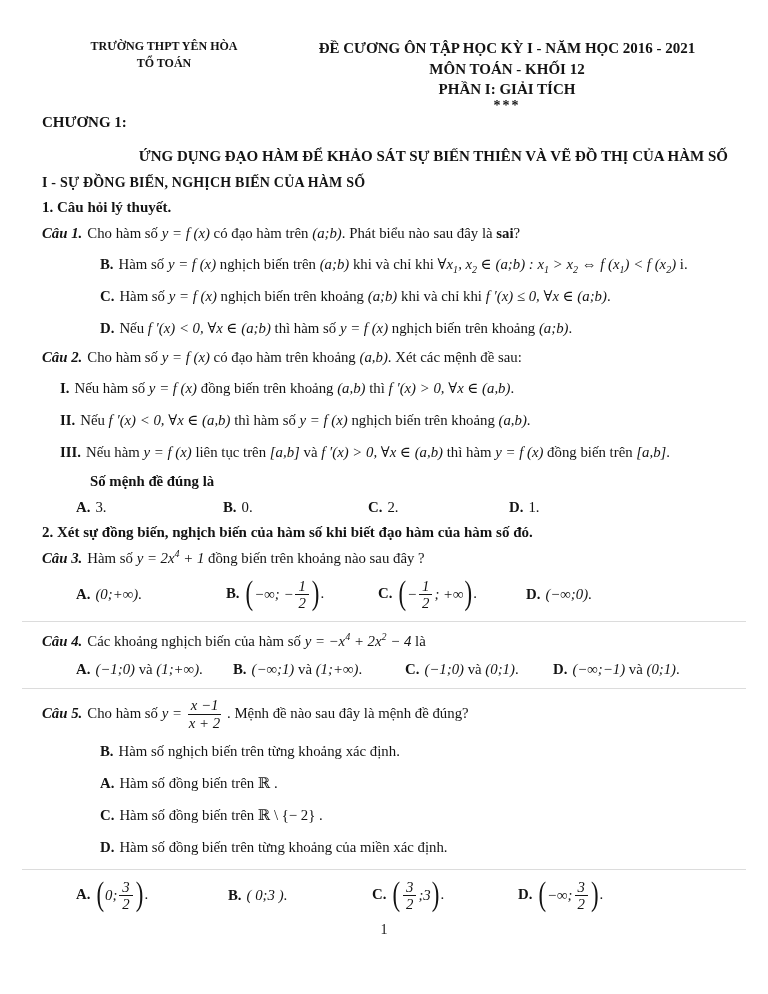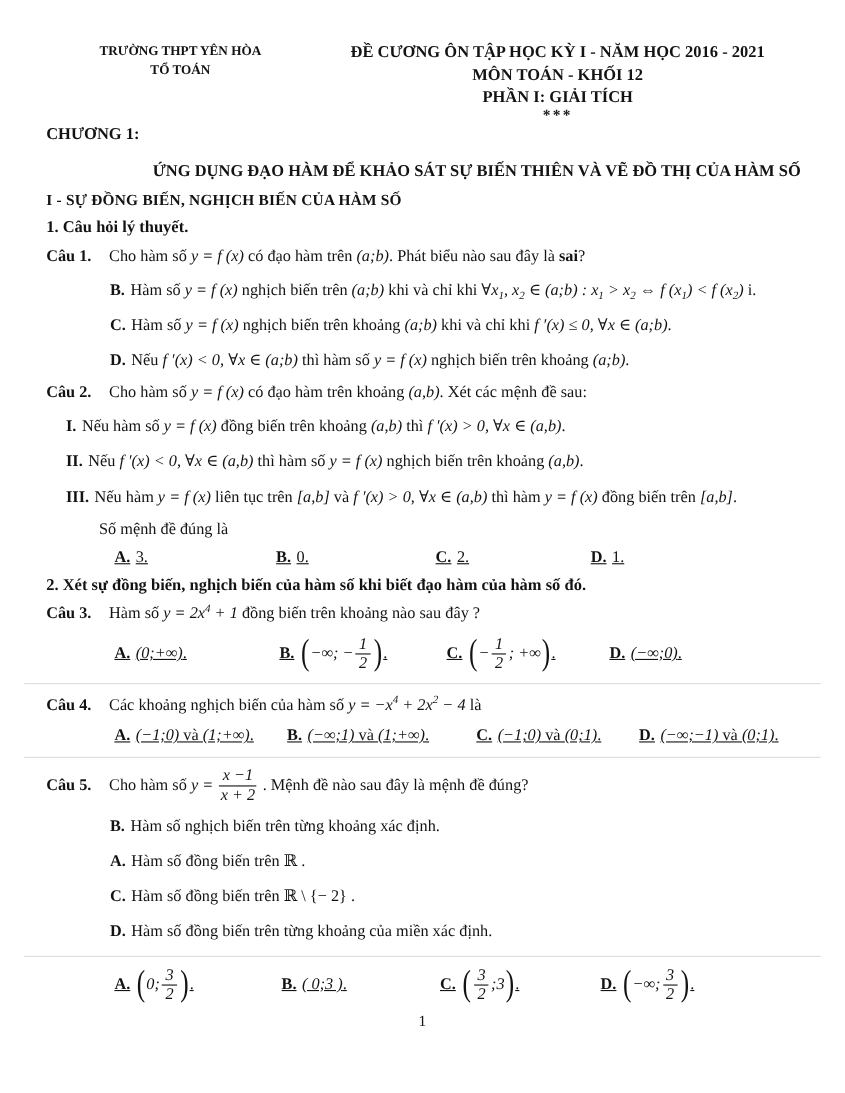--- a/index.html
+++ b/index.html
@@ -16,39 +16,39 @@
   .title-block { flex:1; text-align:center; font-size:15px; }
   .stars { letter-spacing:2px; font-size:14px; line-height:0.9; }
 
   .chapter-label { font-weight:bold; display:inline-block; margin-top:1px; font-size:15px; }
   .chapter-title { text-align:right; font-weight:bold; font-size:15px; margin:17px 0 9px; }
   .section-title { font-weight:bold; font-size:14px; margin:10px 0 8px; letter-spacing:0.2px; }
   .subsection    { font-weight:bold; font-size:15px; margin:8px 0 6px; }
 
   .question { margin:6px 0; }
   .stem { margin:4px 0; line-height:1.5; }
-  .qlabel { font-weight:bold; margin-right:16px; }
+  .qlabel { font-weight:bold; margin-right:5px;font-style:italic; }
 
   .mi { font-style:italic; }
   sup,sub { font-style:italic; font-size:0.68em; line-height:0; }
 
   
   .opts-stack .opt { margin:9px 0 0 58px; line-height:1.55; }
   .olett { font-weight:bold; margin-right:5px; }
 
   
-  .opt-grid { display:grid; margin-left:62px; margin-top:9px; align-items:center;text-decoration:underline; }
+  .opt-grid { display:grid; margin-left:34px; margin-top:9px; align-items:center; }
   .cols-q2 { grid-template-columns:147px 145px 141px auto; }
   .cols-q3 { grid-template-columns:150px 152px 148px auto; }
   .cols-q4 { grid-template-columns:157px 172px 148px auto; }
   .cols-q6 { grid-template-columns:152px 144px 146px auto; }
 
   .stmt { margin:9px 0 0 18px; line-height:1.55; }
   .slabel { font-weight:bold; margin-right:5px; }
-  .prompt { margin:9px 0 0 48px; }
+  .prompt { margin:9px 0 0 48px;font-weight:bold; }
 
   
   .frac { display:inline-flex; flex-direction:column; text-align:center;
           vertical-align:middle; line-height:1.1; margin:0 2px; font-style:italic; }
   .frac .num { border-bottom:1.2px solid #131313; padding:0 3px 0; }
   .frac .den { padding-top:0; }
 
   
   .bigp { display:inline-flex; align-items:center; vertical-align:middle; }
   .bigp .sp { font-style:normal; font-weight:300; font-size:1.55em;

